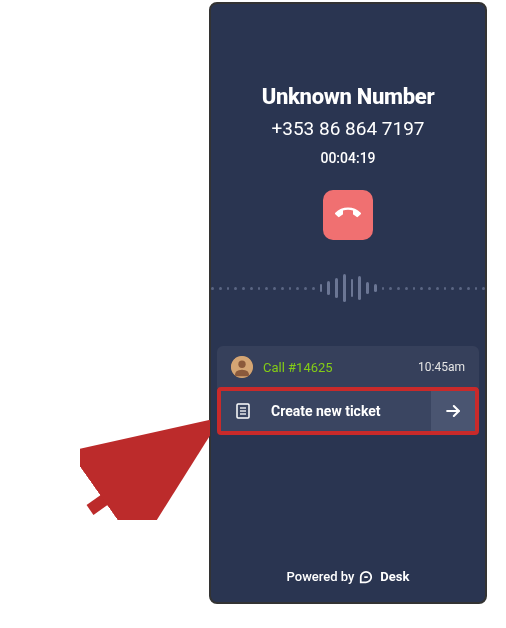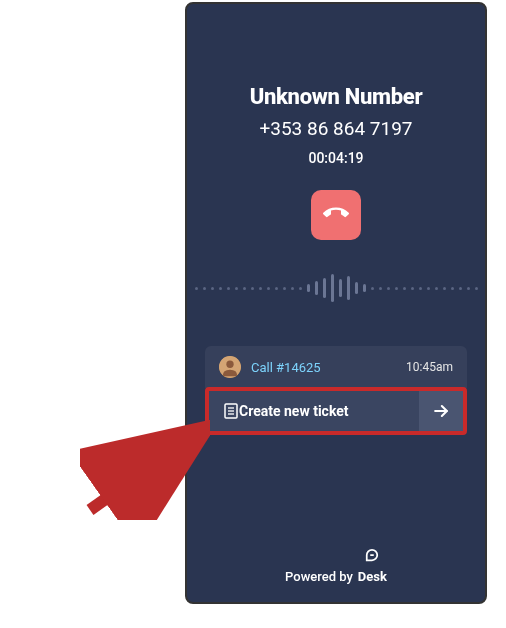--- a/index.html
+++ b/index.html
@@ -11,21 +11,21 @@
       width: 506px;
       height: 628px;
       font-family: -apple-system, BlinkMacSystemFont, 'Segoe UI', Roboto, sans-serif;
       background: #fff;
       position: relative;
     }
     .phone-panel {
       position: absolute;
       right: 19px;
       top: 2px;
-      width: 302px;
+      width: 278px;
       height: 602px;
       background: #2a3551;
       border-radius: 8px;
       border: 2px solid #333;
       overflow: hidden;
       display: flex;
       flex-direction: column;
       align-items: center;
     }
     .caller-name {
@@ -102,39 +102,39 @@
       display: flex;
       align-items: center;
       justify-content: center;
       overflow: hidden;
     }
     .avatar svg {
       width: 22px;
       height: 22px;
     }
     .ticket-label {
-      color: #7dd3fc;
+      color: #84cc16;
       font-size: 13px;
       flex: 1;
     }
     .ticket-time {
       color: #e5e5e5;
       font-size: 12px;
     }
     .create-ticket-wrapper {
       border: 4px solid #c92a2a;
       border-radius: 4px;
       margin-top: -1px;
     }
     .create-ticket {
       background: #3a4561;
       padding: 12px 0 12px 14px;
       display: flex;
       align-items: flex-end;
-      gap: 0;
+      gap: 20px;
       cursor: pointer;
     }
     .doc-icon {
       width: 16px;
       height: 16px;
       display: flex;
       align-items: center;
       justify-content: center;
     }
     .create-label {
@@ -163,21 +163,20 @@
     }
     .footer-text {
       color: #fff;
       font-size: 13px;
       font-weight: 500;
     }
     .footer-logo {
       display: flex;
       align-items: center;
       gap: 7px;
-      flex-direction: column;
     }
     .logo-mark {
       width: 14px;
       height: 14px;
       display: inline-flex;
       align-items: center;
       justify-content: center;
     }
     .logo-text {
       color: #fff;

